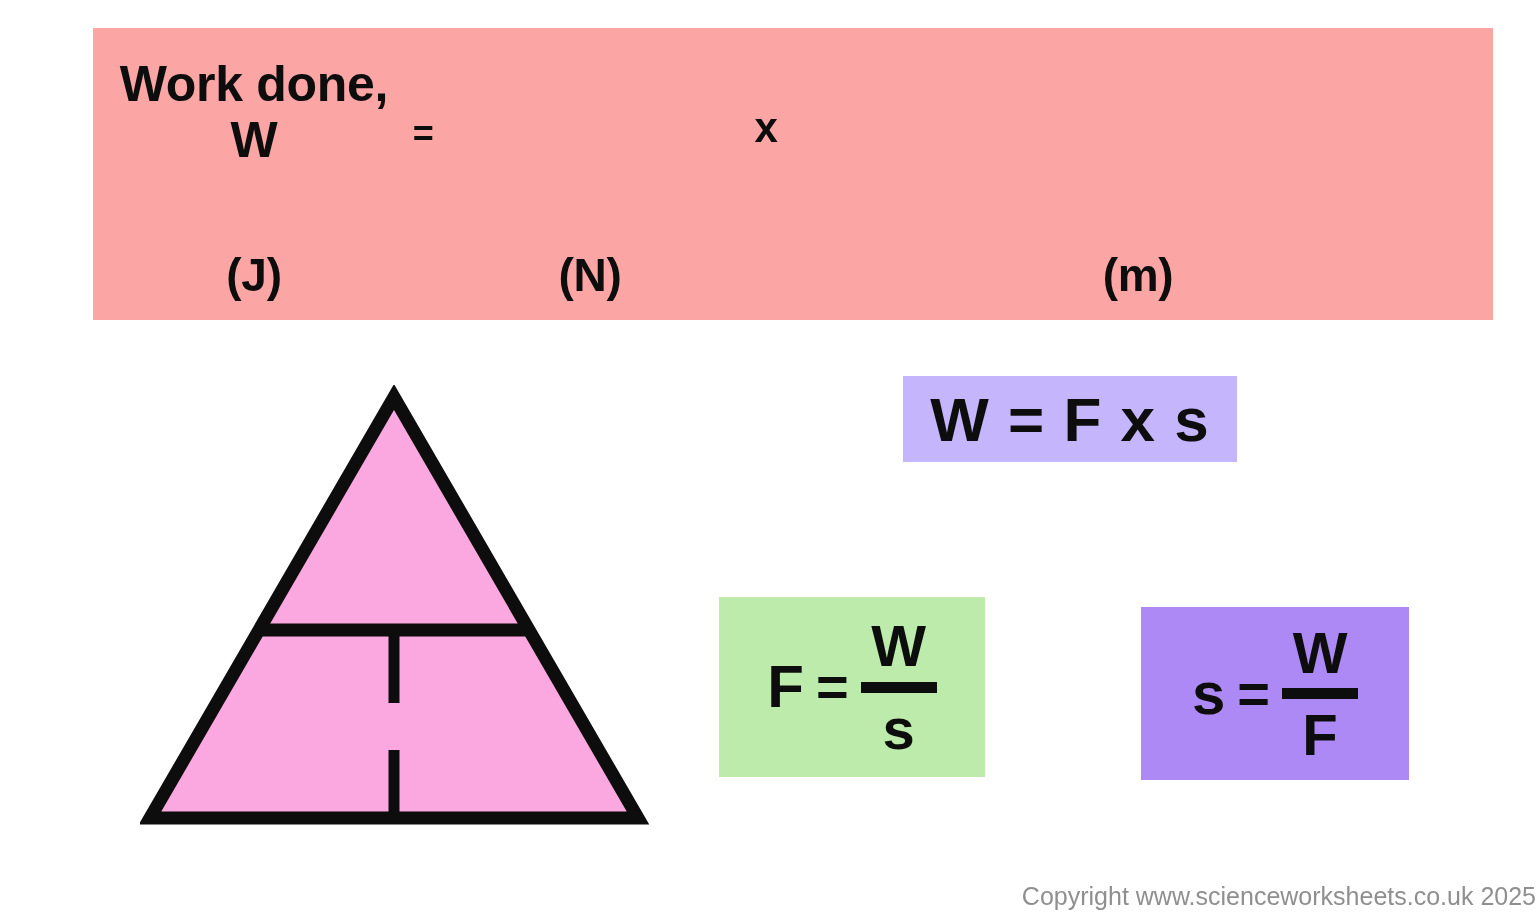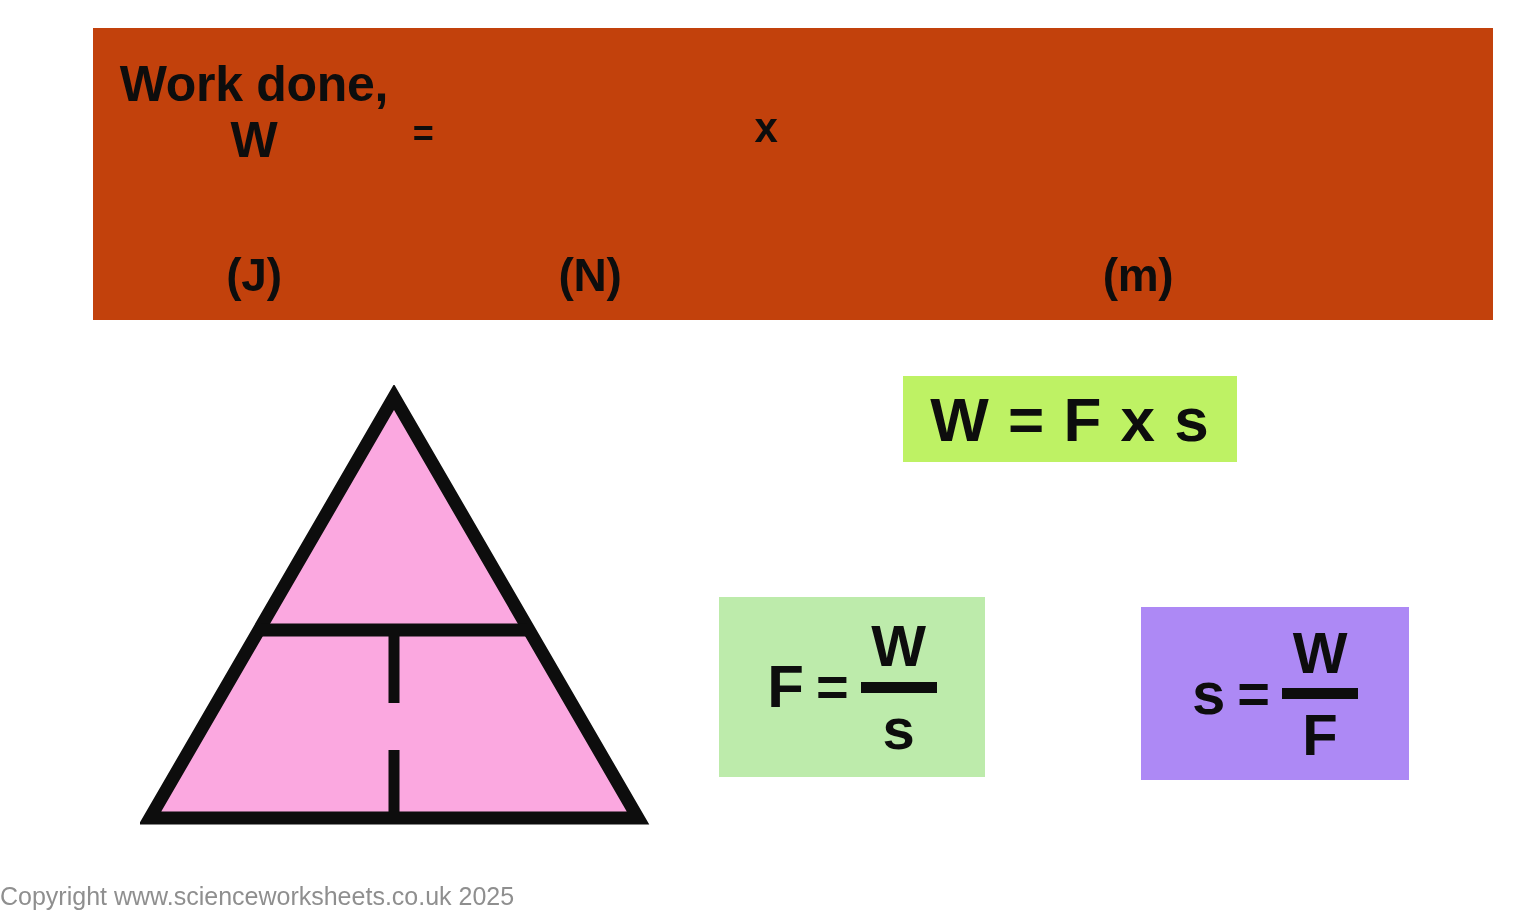--- a/index.html
+++ b/index.html
@@ -15,21 +15,21 @@
     overflow: hidden;
   }
 
   
   .banner {
     position: absolute;
     left: 93px;
     top: 28px;
     width: 1400px;
     height: 292px;
-    background: #c2410c;
+    background: #fca5a5;
     box-sizing: border-box;
   }
   .banner-row {
     position: absolute;
     left: 0;
     top: 0;
     width: 100%;
     height: 100%;
   }
 
@@ -132,21 +132,21 @@
     align-items: center;
     justify-content: center;
     color: #0d0d0d;
     font-weight: bold;
   }
   .fbox-main {
     left: 903px;
     top: 376px;
     width: 334px;
     height: 86px;
-    background: #bef264;
+    background: #c4b5fd;
     font-size: 62px;
     letter-spacing: 1px;
   }
   .fbox-f {
     left: 719px;
     top: 597px;
     width: 266px;
     height: 180px;
     background: #bdebab;
   }
@@ -188,21 +188,21 @@
     background: #0d0d0d;
     margin: 5px 0;
   }
 
   
   .footer {
     position: absolute;
     left: 0;
     top: 882px;
     width: 1536px;
-    text-align: left;
+    text-align: right;
     color: #8f8f8f;
     font-size: 25px;
   }
 </style>
 </head>
 <body>
 
 <div class="banner">
   <div class="banner-row">
     <div class="word w-workdone">Work done, W</div>

